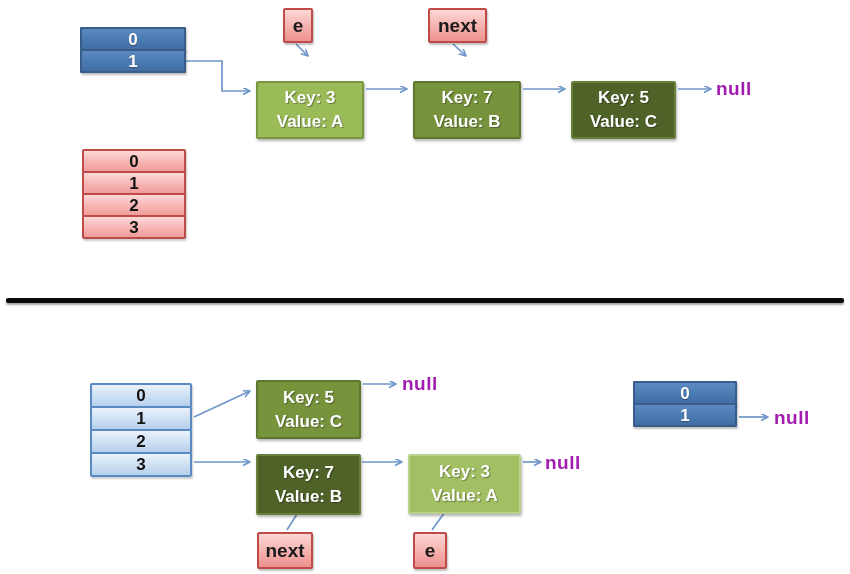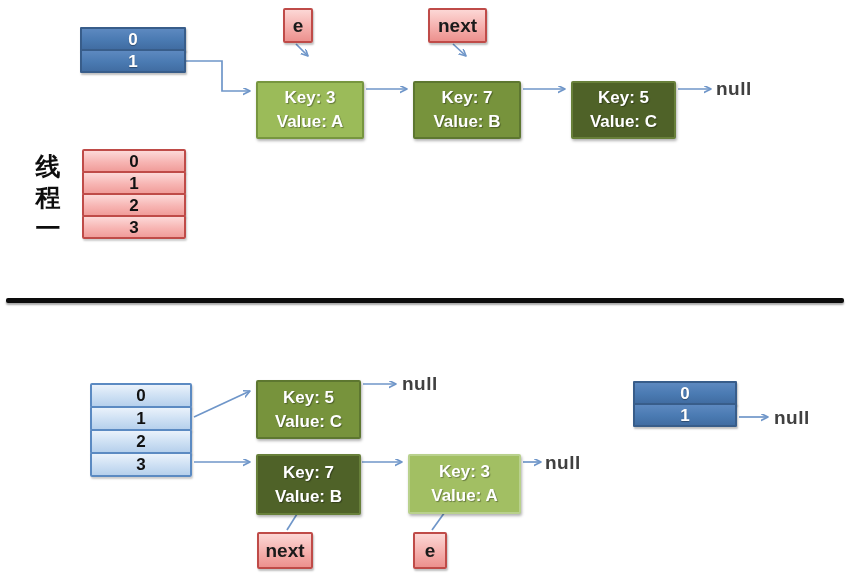--- a/index.html
+++ b/index.html
@@ -74,21 +74,21 @@
     display: flex; align-items: center; justify-content: center;
     background: linear-gradient(180deg, #fcd7d5 0%, #f5b0ad 55%, #ec918e 100%);
     border: 2px solid #bf4b48;
     border-radius: 2px;
     color: #1a1a1a; font-weight: 600; font-size: 19px;
     box-shadow: 1px 2px 2px rgba(0,0,0,0.25);
   }
 
   
   .null-label {
-    color: #404040; font-weight: bold; font-size: 19px; line-height: 27px;
+    color: #a21caf; font-weight: bold; font-size: 19px; line-height: 27px;
     letter-spacing: 0.5px;
     text-align: right;
   }
   .thread-label {
     width: 30px;
     color: #0d0d0d; font-weight: bold; font-size: 25px; line-height: 31px;
     text-align: center;
     word-break: break-all;
   }
   .divider {
@@ -143,21 +143,20 @@
     <span>Key: 7</span>
     <span>Value: B</span>
   </div>
   <div class="abs node dark" style="left:571px; top:60px; width:105px; height:58px;">
     <span>Key: 5</span>
     <span>Value: C</span>
   </div>
 
   <div class="abs null-label" style="left:716px; top:75px;">null</div>
 
-  <div class="abs thread-label" style="left:33px; top:151px;">线程一</div>
 
   <div class="abs vtable pink" style="left:82px; top:149px; width:104px;">
     <div class="cell">0</div>
     <div class="cell">1</div>
     <div class="cell">2</div>
     <div class="cell">3</div>
   </div>
 
   <div class="abs divider" style="left:6px; top:298px; width:838px; height:5px;"></div>
 

